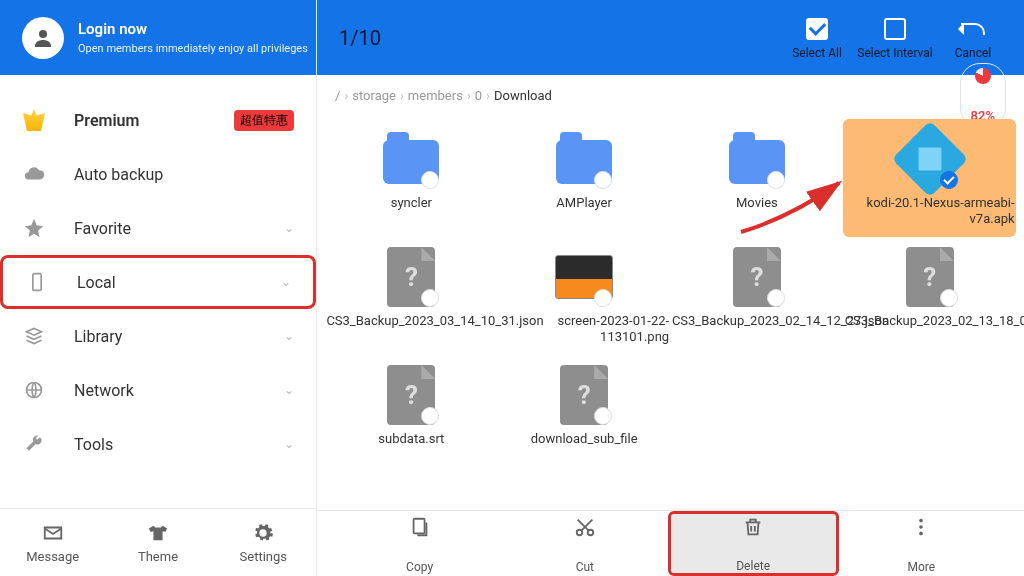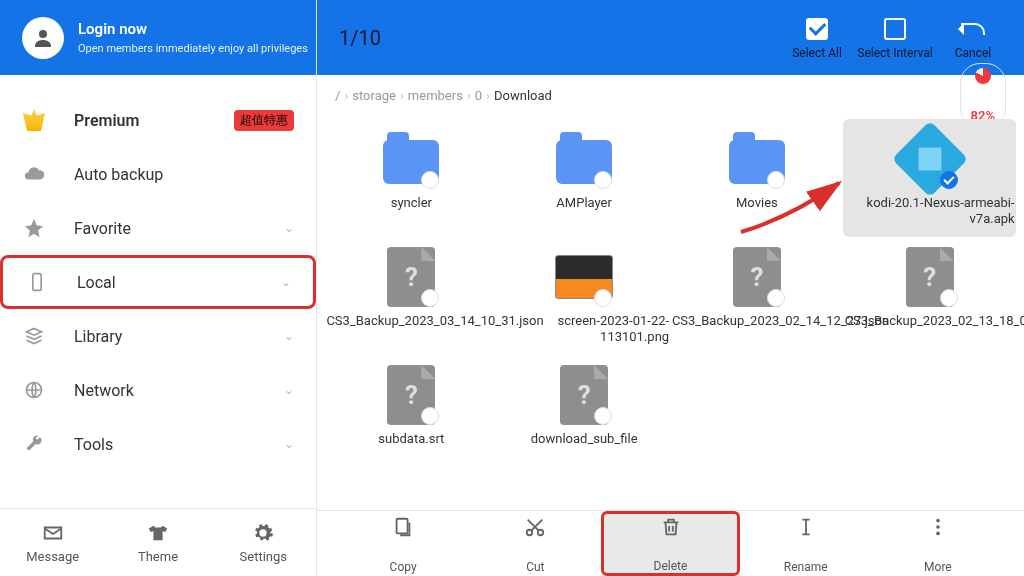--- a/index.html
+++ b/index.html
@@ -45,21 +45,21 @@
 
 .crumb-row { height: 40px; display: flex; align-items: center; padding: 0 18px; color: #999; font-size: 13px; gap: 4px; }
 .crumb-row .sep { color: #bbb; }
 .crumb-row .last { color: #333; }
 .crumb-row .spacer { flex: 1; }
 .pct-badge { border: 1px solid #e2e2e2; border-radius: 20px; padding: 4px 10px; display: flex; align-items: center; gap: 24px; color: #ec3a3a; font-weight: 600; font-size: 13px; flex-direction: column; }
 .pct-badge .pie { width:16px; height:16px; border-radius:50%; background: conic-gradient(#ec3a3a 0 82%, #eee 82% 100%); }
 
 .grid { flex: 1; padding: 4px 8px 0 8px; display: grid; grid-template-columns: repeat(4, 1fr); grid-auto-rows: 118px; }
 .tile { display: flex; flex-direction: column; align-items: center; justify-content: flex-start; padding-top: 8px; text-align: center; font-size: 13px; color: #333; position: relative; cursor:pointer; }
-.tile.sel { background: #e5e5e5; border-radius: 6px; }
+.tile.sel { background: #fdba74; border-radius: 6px; }
 .tile .ico-wrap { width: 64px; height: 64px; position: relative; margin-bottom: 4px; display:flex; align-items:center; justify-content:center; }
 .tile .dot { position: absolute; right: 4px; bottom: 2px; width: 18px; height: 18px; border-radius: 50%; background: #fff; border: 1px solid #ddd; }
 .tile.sel .dot { background: #1473E6; border-color: #1473E6; display:flex; align-items:center; justify-content:center; }
 .tile.sel .dot::after { content:""; width:8px; height:4px; border-left:2px solid #fff; border-bottom:2px solid #fff; transform:rotate(-45deg); margin-top:-2px; }
 .tile .name { line-height: 1.25; max-width: 170px; text-align: right; }
 
 .folder-ico { width: 56px; height: 44px; background: #5a95f5; border-radius: 6px; position: relative; margin-top:6px; }
 .folder-ico::before { content:""; position:absolute; top:-8px; left:4px; width:22px; height:10px; background:#5a95f5; border-radius:4px 4px 0 0; }
 .file-ico { width: 48px; height: 60px; background: #8e8e8e; border-radius: 4px; display:flex; align-items:center; justify-content:center; color:#ddd; font-size:26px; font-weight:700; position:relative; }
 .file-ico::before { content:""; position:absolute; top:0; right:0; width:14px; height:14px; background:#aaa; clip-path: polygon(0 0,100% 100%,0 100%); }
@@ -342,28 +342,20 @@
       <div class="bb-cell boxed">
         <div class="bb-ico">
           <svg width="22" height="22" viewBox="0 0 24 24" fill="none" stroke="#666" stroke-width="2">
               <path d="M4 7h16M9 7V4h6v3M6 7l1 13h10l1-13M10 11v6M14 11v6"></path>
             </svg>
         </div>
         <span>Delete</span>
       </div>
       <div class="bb-cell">
         <div class="bb-ico">
-          <svg width="22" height="22" viewBox="0 0 24 24" fill="none" stroke="#666" stroke-width="2">
-              <path d="M12 4v16M8 4h8M8 20h8"></path>
-            </svg>
-        </div>
-        <span>Rename</span>
-      </div>
-      <div class="bb-cell">
-        <div class="bb-ico">
           <svg width="22" height="22" viewBox="0 0 24 24" fill="#666">
               <circle cx="12" cy="5" r="2"></circle>
               <circle cx="12" cy="12" r="2"></circle>
               <circle cx="12" cy="19" r="2"></circle>
             </svg>
         </div>
         <span>More</span>
       </div>
     </div>
   </div>

